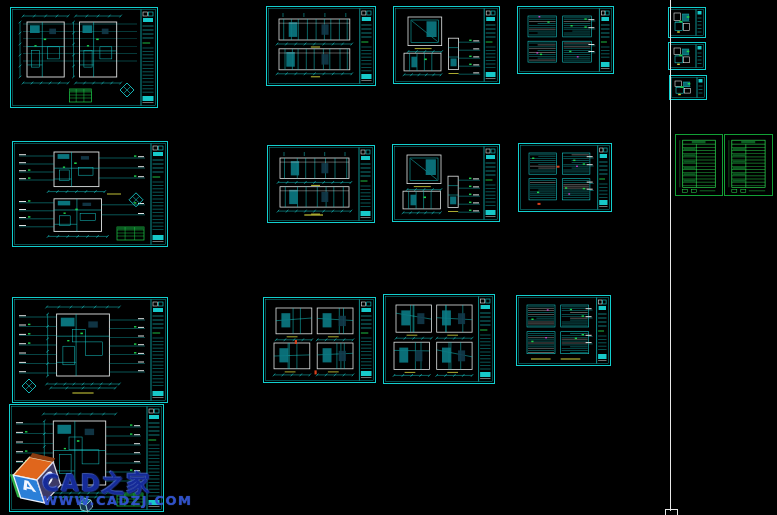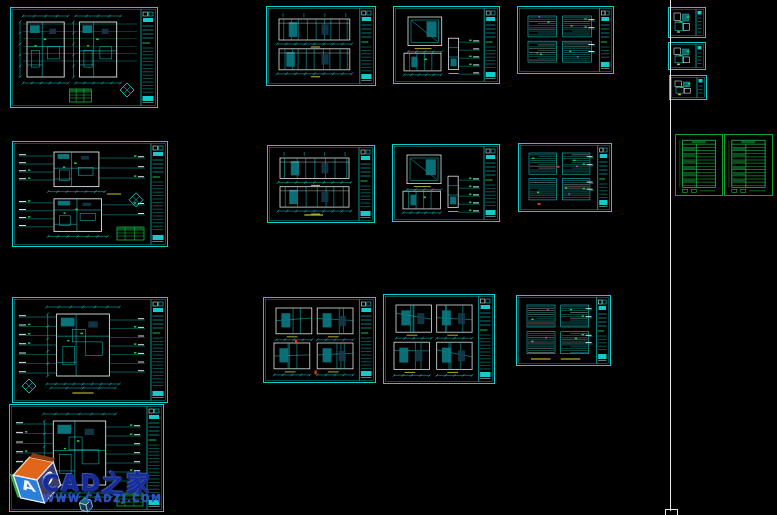--- a/index.html
+++ b/index.html
@@ -13,21 +13,21 @@
   .wm-cube{position:absolute;left:2px;top:2px;}
   .wm-brand{
     position:absolute;left:42px;top:20px;
     font-size:23px;font-weight:bold;letter-spacing:2px;
     color:rgba(19,40,150,0.95);
     text-shadow:0 0 2px rgba(86,116,232,0.9), 1px 1px 0 rgba(10,24,90,0.9), -1px -1px 0 rgba(90,130,255,0.55);
     white-space:nowrap;
   }
   .wm-url{
     position:absolute;left:43px;top:45px;
-    font-size:10px;font-weight:bold;letter-spacing:1.5px;
+    font-size:13px;font-weight:bold;letter-spacing:1.5px;
     color:rgba(46,80,205,0.88);
     text-shadow:0 0 1px rgba(90,130,255,0.7);
     white-space:nowrap;
   }
   .cube-letter{font-family:"DejaVu Sans",sans-serif;font-weight:bold;fill:#f2f6ff;}
 </style>
 </head>
 <body>
 
 <div class="stage">

